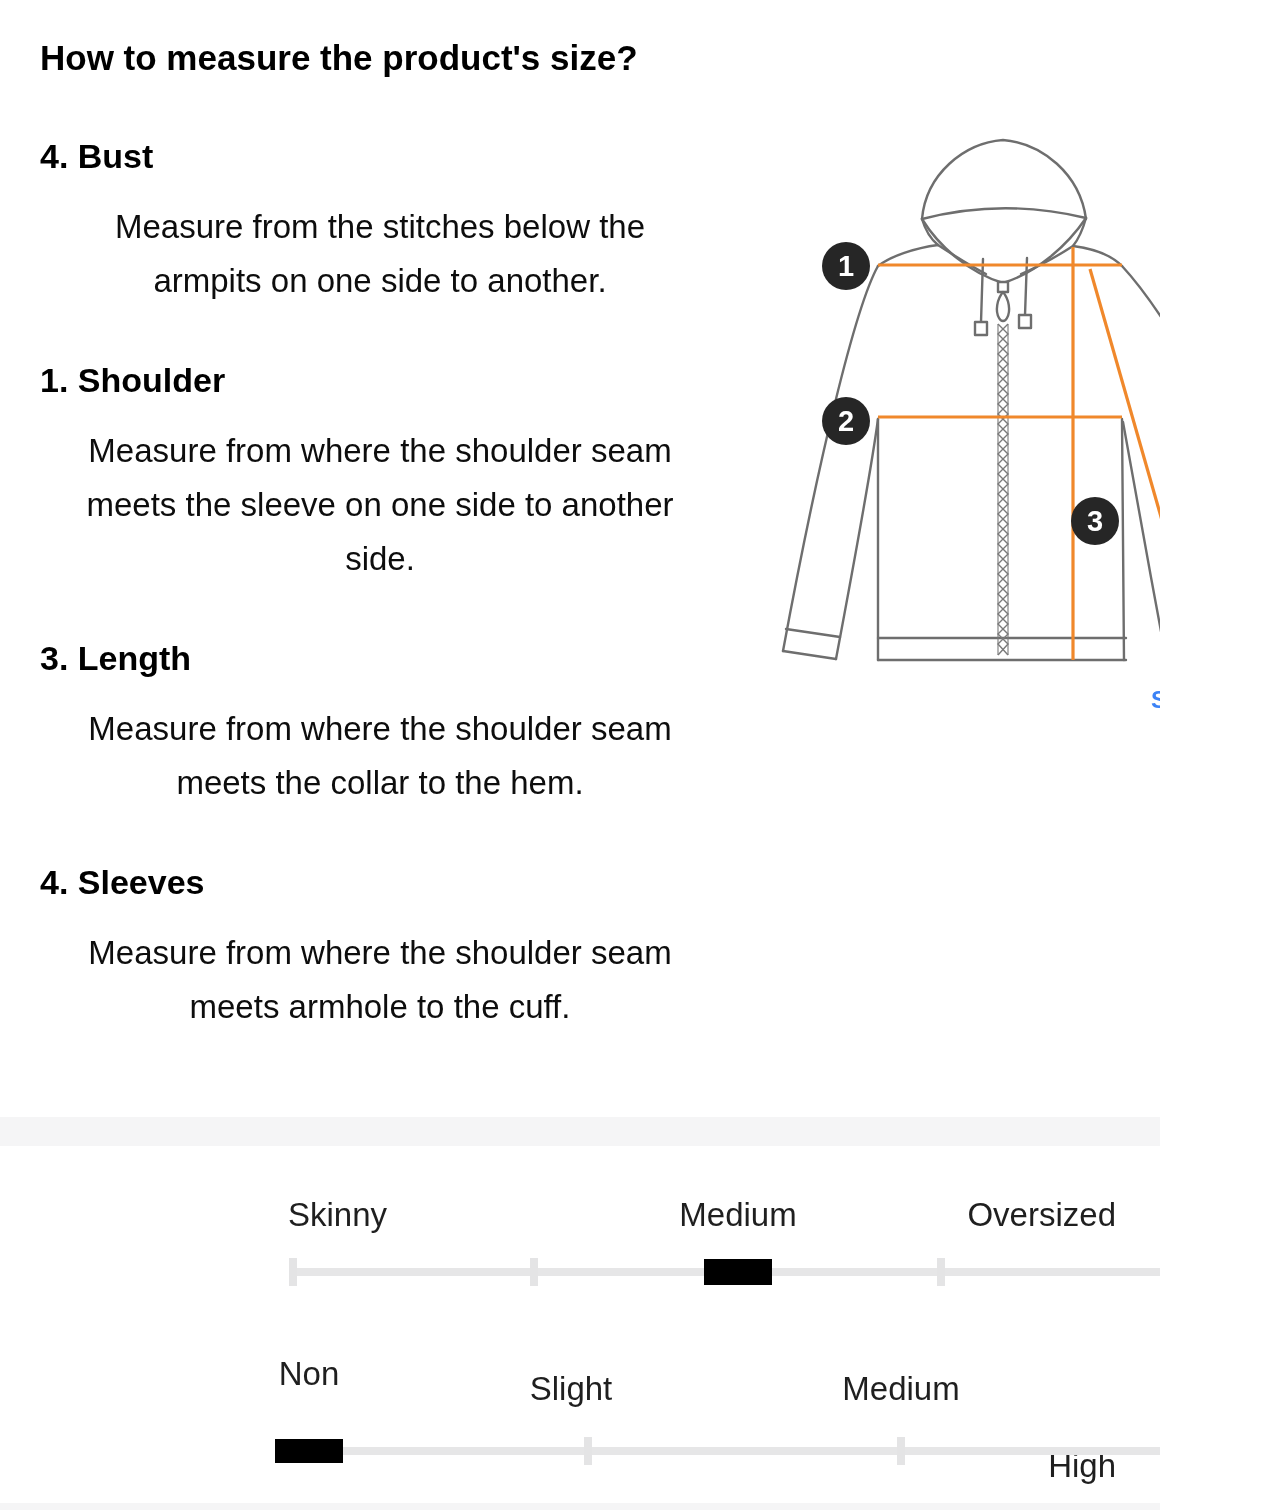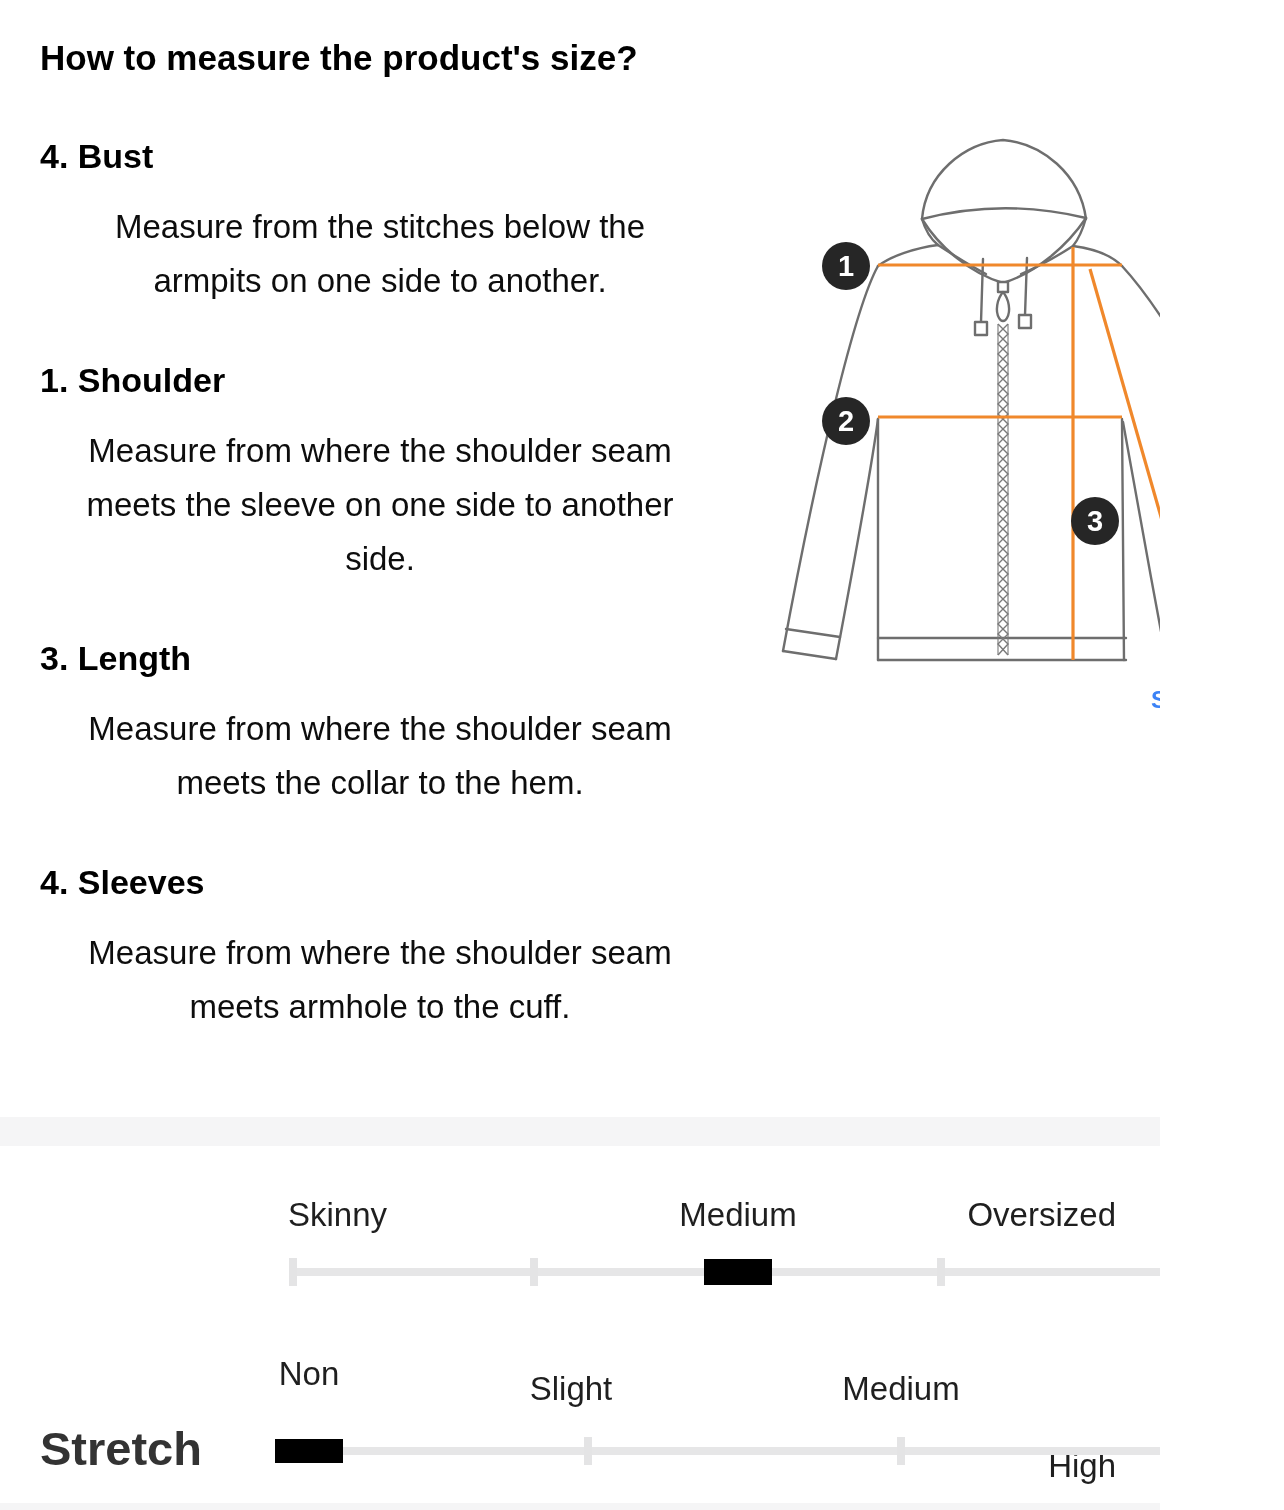--- a/index.html
+++ b/index.html
@@ -127,21 +127,20 @@
   <div class="abs opt-label" style="left:288px;top:1196px;">Skinny</div>
   <div class="abs opt-label center" style="left:738px;top:1196px;">Medium</div>
   <div class="abs opt-label" style="right:44px;top:1196px;">Oversized</div>
   <div class="abs track" style="left:289px;top:1268px;width:955px;"></div>
   <div class="abs tick" style="left:289px;top:1258px;"></div>
   <div class="abs tick" style="left:530px;top:1258px;"></div>
   <div class="abs tick" style="left:937px;top:1258px;"></div>
   <div class="abs tick" style="left:1236px;top:1258px;"></div>
   <div class="abs indicator" style="left:704px;top:1259px;width:68px;height:26px;"></div>
 
-  <div class="abs attr-label" style="left:40px;top:1420px;">Stretch</div>
   <div class="abs opt-label center" style="left:309px;top:1327px;margin-top:28px;">Non</div>
   <div class="abs opt-label center" style="left:571px;top:1370px;">Slight</div>
   <div class="abs opt-label center" style="left:901px;top:1370px;">Medium</div>
   <div class="abs opt-label" style="right:44px;top:1447px;">High</div>
   <div class="abs track" style="left:278px;top:1447px;width:960px;"></div>
   <div class="abs tick" style="left:584px;top:1437px;"></div>
   <div class="abs tick" style="left:897px;top:1437px;"></div>
   <div class="abs tick" style="left:1230px;top:1437px;"></div>
   <div class="abs indicator" style="left:275px;top:1439px;width:68px;height:24px;"></div>
 

